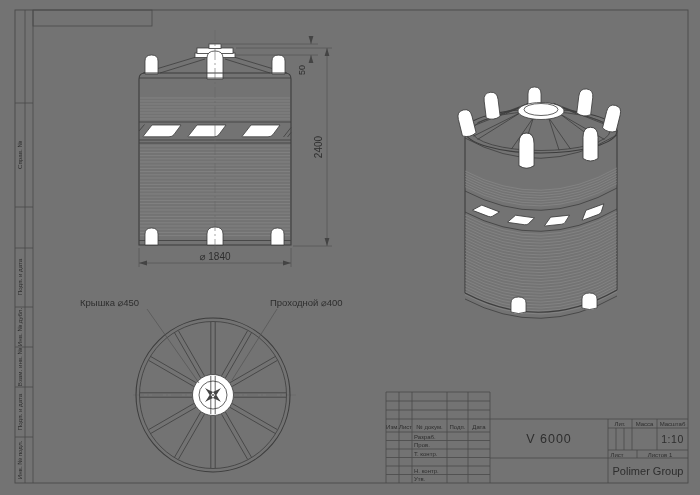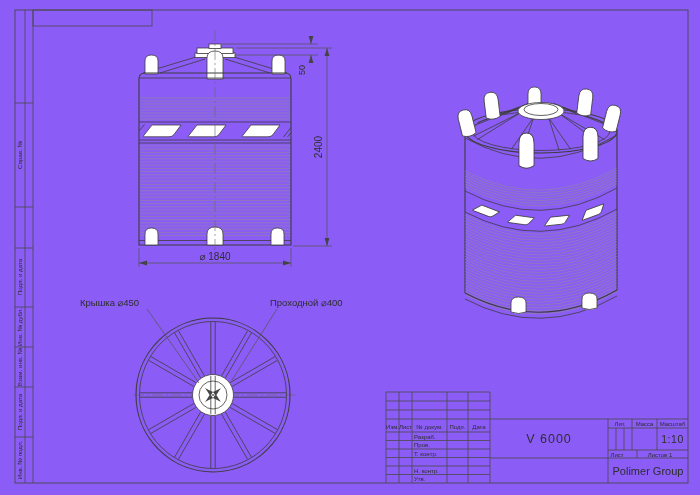--- a/index.html
+++ b/index.html
@@ -1,16 +1,16 @@
 <!DOCTYPE html>
 <html><head>
 <meta charset="utf-8">
 <style>
   html,body{margin:0;padding:0;background:#ffffff;}
-  .sheet{position:relative;width:700px;height:495px;background:#8b5cf6;overflow:hidden;
+  .sheet{position:relative;width:700px;height:495px;background:#737373;overflow:hidden;
          font-family:"Liberation Sans",sans-serif;}
   svg{position:absolute;left:0;top:0;}
   svg text{font-family:"Liberation Sans",sans-serif;fill:#2e2e2e;}
   .t6{font-size:6px;}
   .t6m{font-size:6.2px;}
   .t9{font-size:9px;}
   .t95{font-size:9.5px;}
   .t10{font-size:10px;}
   .t105{font-size:10.5px;letter-spacing:.5px;}
   .t11{font-size:11px;}

